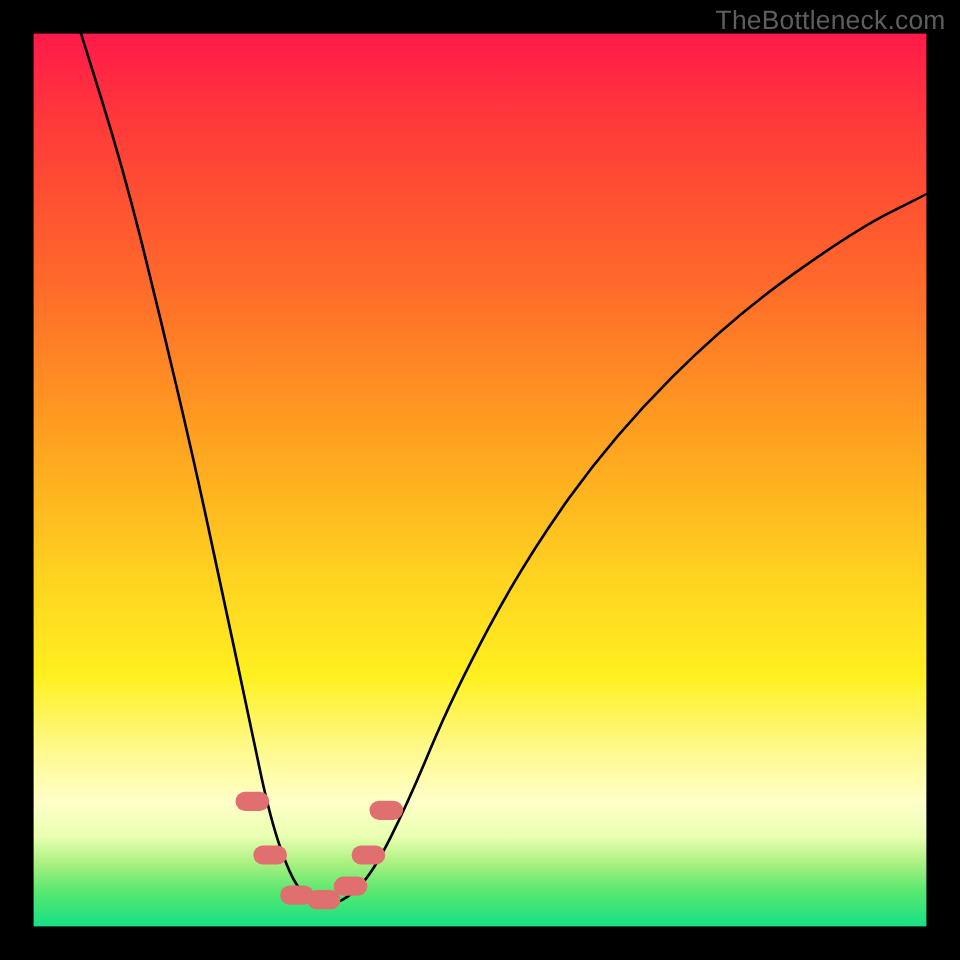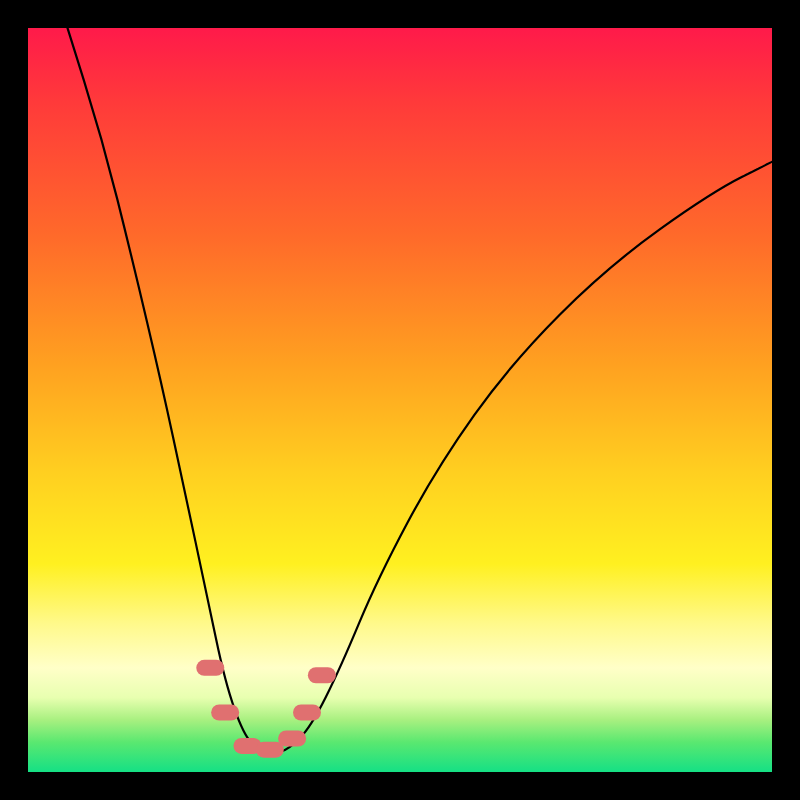--- a/index.html
+++ b/index.html
@@ -57,20 +57,21 @@
     top: 0;
     width: 744px;
     height: 744px;
     overflow: visible;
   }
 </style>
 </head>
 <body>
 
 <div class="frame">
+  <div class="watermark">TheBottleneck.com</div>
   <div class="plot">
     <svg class="curve" viewBox="0 0 744 744" preserveAspectRatio="none">
       <path id="curve-path" fill="none" stroke="#000" stroke-width="2.2" stroke-linecap="round" d="M 37.2 -7.440000000000055 Q 37.2 -7.440000000000055 55.800000000000004 52.079999999999984 Q 74.4 111.60000000000002 89.28 171.12 Q 104.16000000000001 230.64 119.03999999999999 293.88 Q 133.92 357.12 145.07999999999998 409.2 Q 156.23999999999998 461.28 167.39999999999998 513.36 Q 178.56 565.44 187.86 610.08 Q 197.16 654.72 206.45999999999998 680.76 Q 215.76 706.8 223.2 714.24 Q 230.64 721.68 238.07999999999998 723.54 Q 245.52 725.4 252.95999999999998 723.54 Q 260.4 721.68 271.56 710.52 Q 282.72 699.36 297.6 669.6 Q 312.47999999999996 639.84 331.08 595.2 Q 349.68 550.56 379.44000000000005 494.76 Q 409.20000000000005 438.96000000000004 446.40000000000003 386.88 Q 483.6 334.79999999999995 531.96 286.43999999999994 Q 580.32 238.07999999999998 632.4000000000001 200.87999999999997 Q 684.48 163.67999999999995 714.24 148.8 T 744 133.92000000000007"></path>
       <g id="markers-g" fill="none" stroke="#e07070" stroke-width="16" stroke-linecap="round">
           <line x1="176.28" y1="639.84" x2="188.28" y2="639.84"></line>
           <line x1="191.16" y1="684.48" x2="203.16" y2="684.48"></line>
           <line x1="213.48" y1="717.96" x2="225.48" y2="717.96"></line>
           <line x1="235.8" y1="721.68" x2="247.8" y2="721.68"></line>
           <line x1="258.12" y1="710.52" x2="270.12" y2="710.52"></line>
           <line x1="273" y1="684.48" x2="285" y2="684.48"></line>

